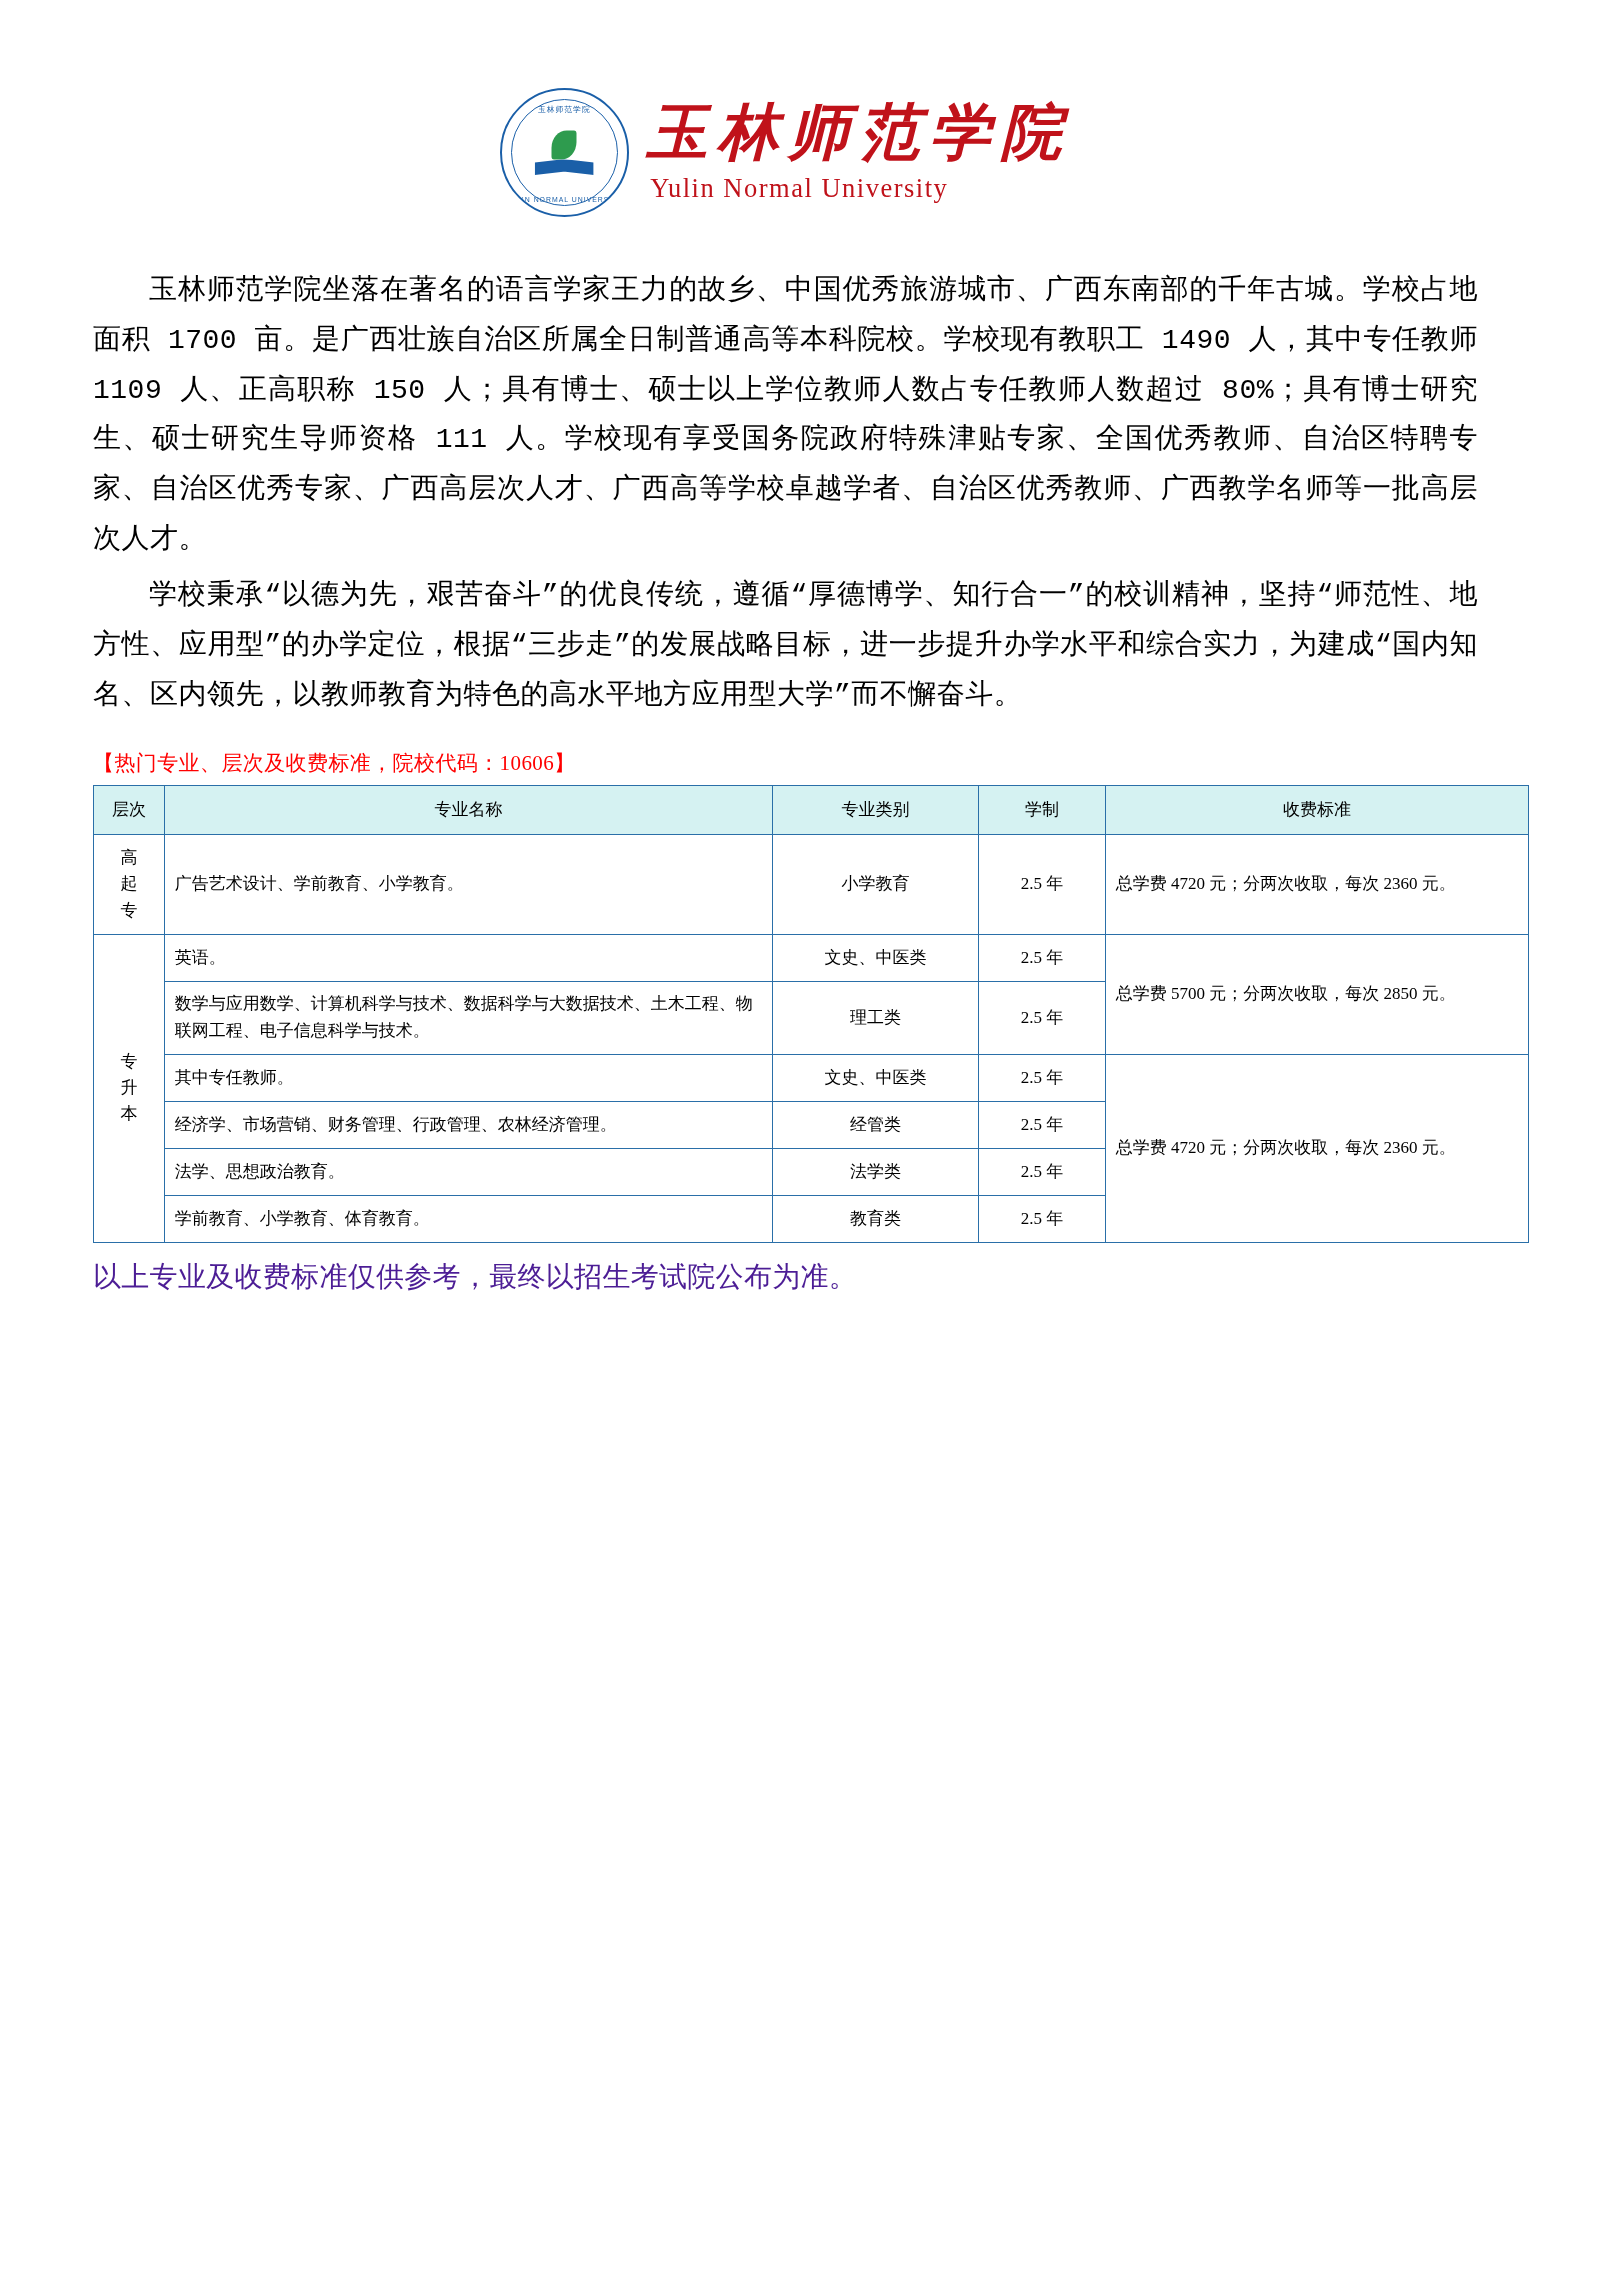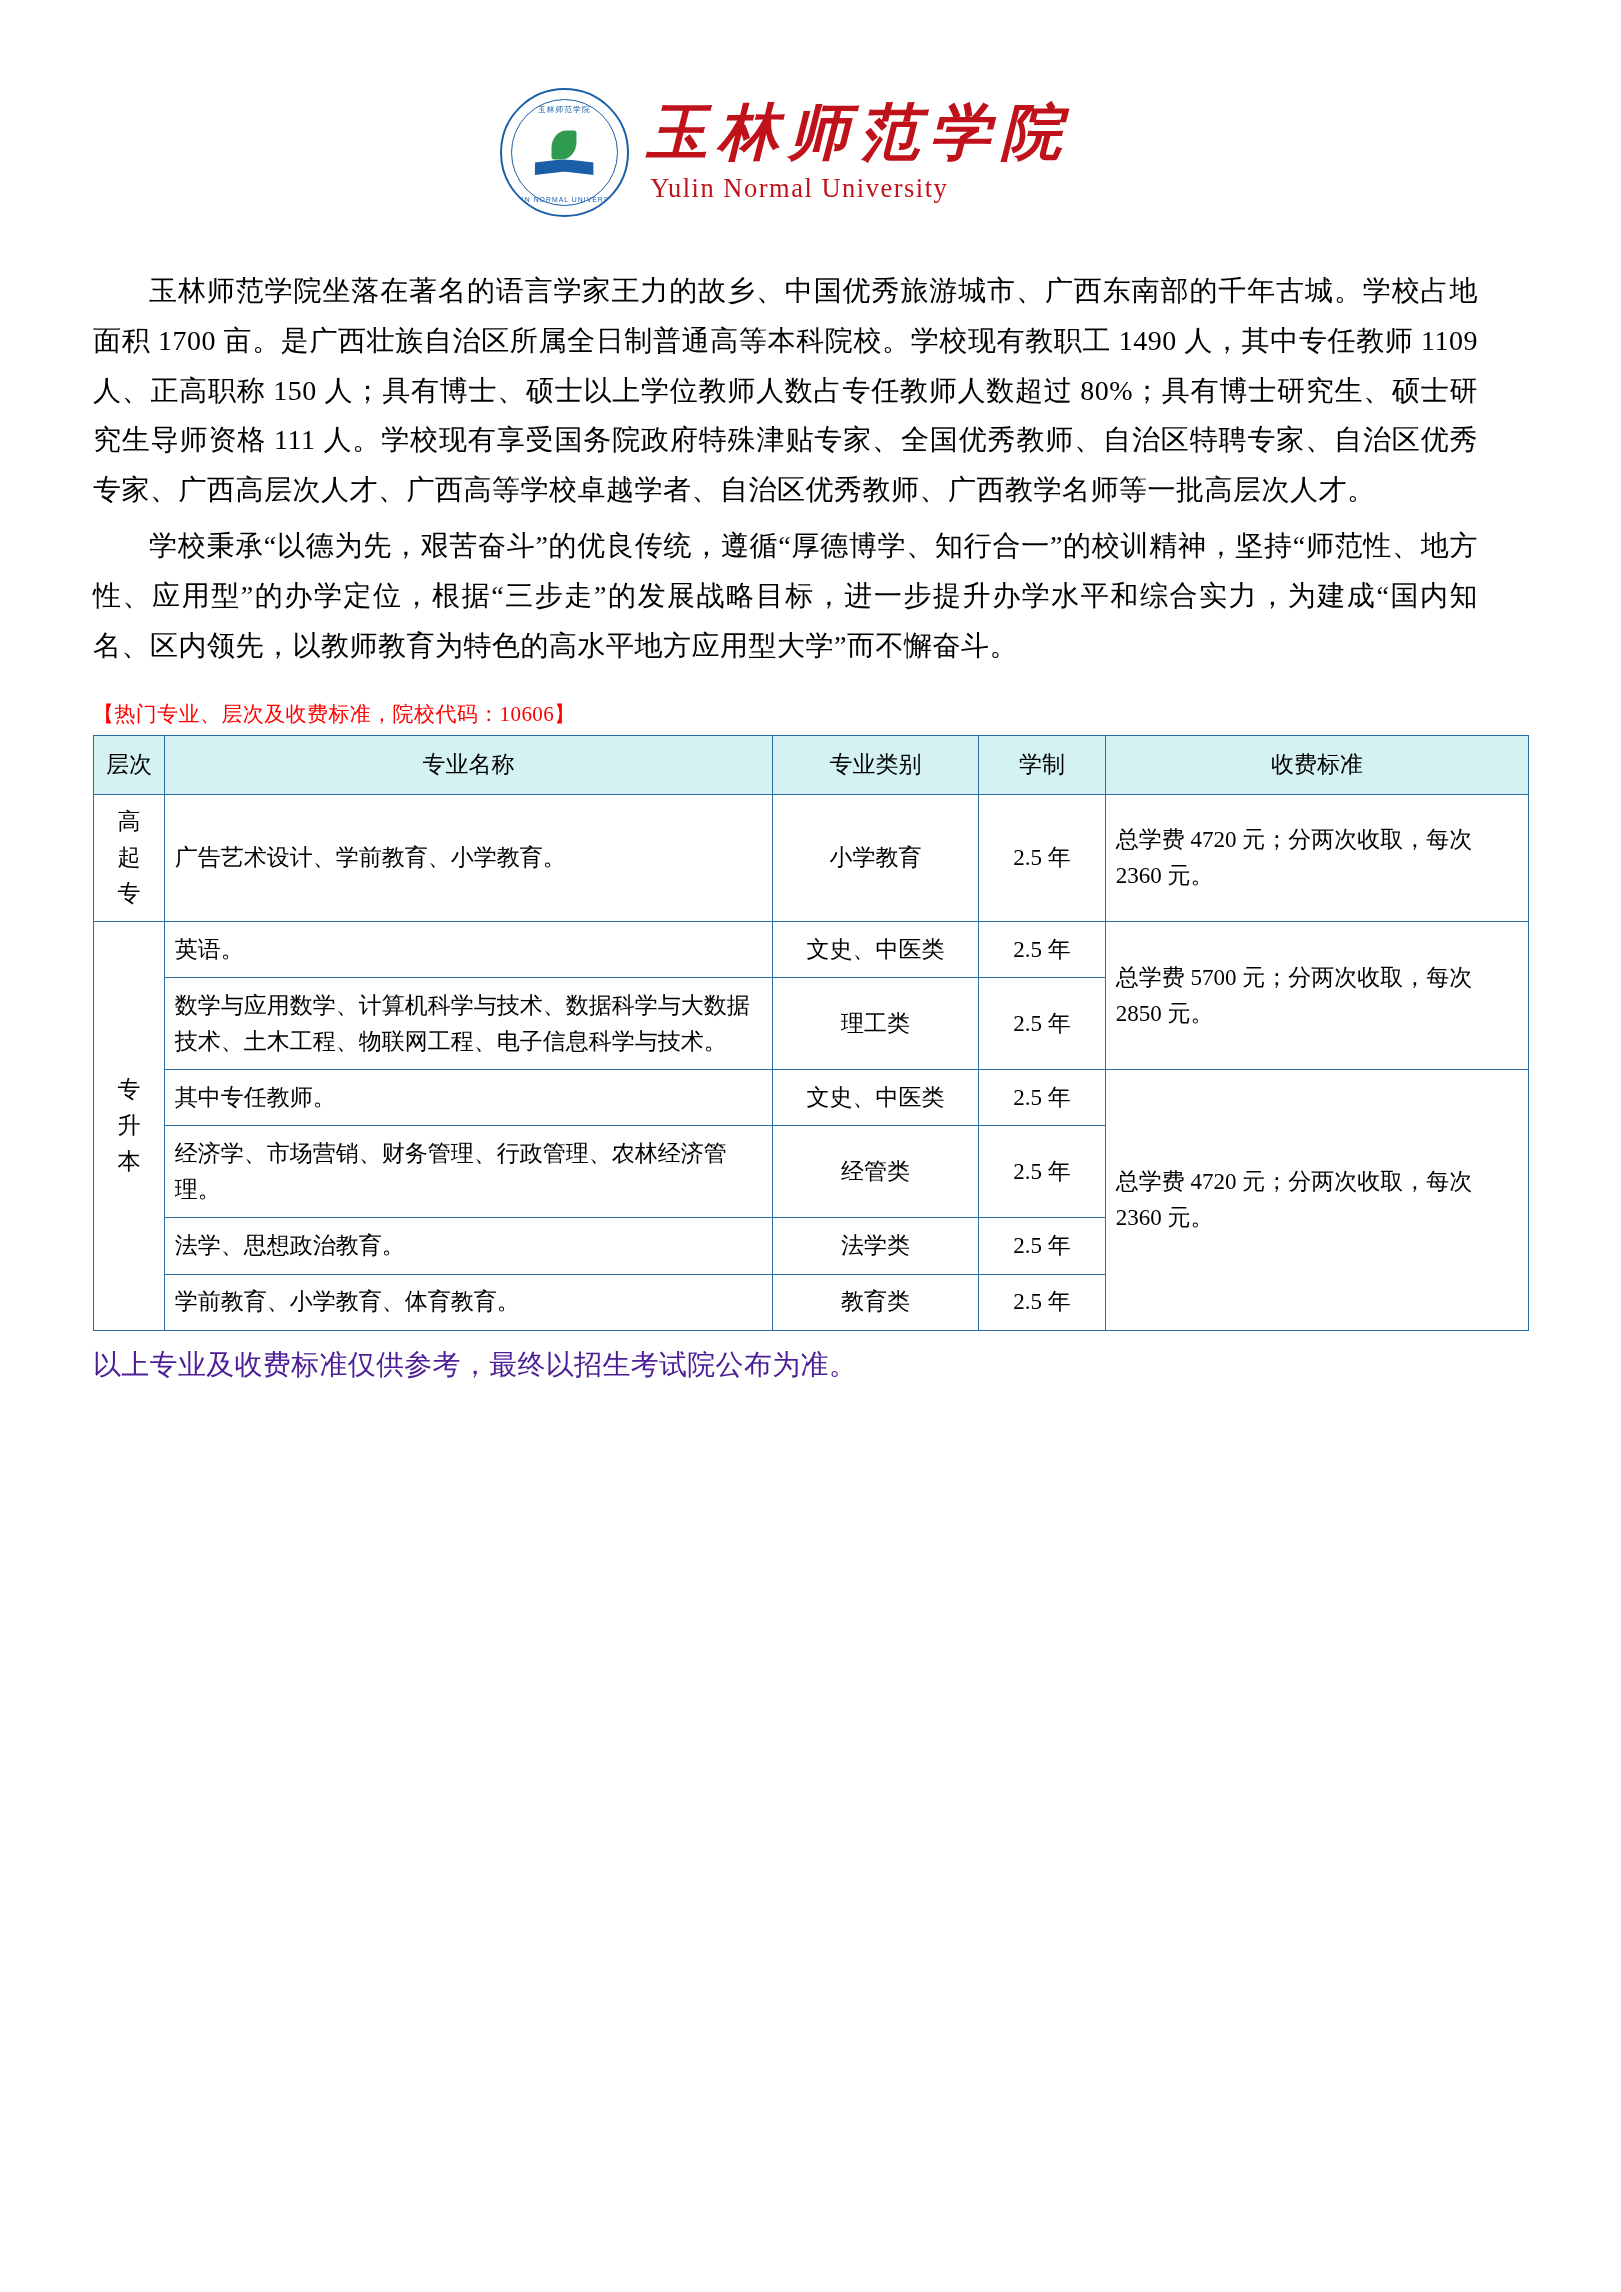--- a/index.html
+++ b/index.html
@@ -122,37 +122,38 @@
   }
 
   
   .para {
     font-size: 28px;
     line-height: 1.78;
     text-align: justify;
     text-indent: 2em;
     margin: 0 0 5.9px 0;
     letter-spacing: 0.5px;
+    font-family: Liberation Mono, monospace;
   }
 
   
   .red-heading {
     color: #ff0000;
     font-size: 21px;
     margin-top: 29px;
     margin-bottom: 7.8px;
     letter-spacing: 0.4px;
   }
 
   
   table.fee-table {
     border-collapse: collapse;
     width: 100%;
     table-layout: fixed;
-    font-size: 23px;
+    font-size: 17px;
   }
   table.fee-table th,
   table.fee-table td {
     border: 1px solid #2a6fa8;
     padding: 9.8px 9.8px;
     vertical-align: middle;
     line-height: 1.55;
   }
   table.fee-table thead th {
     background: #d5f2f2;

